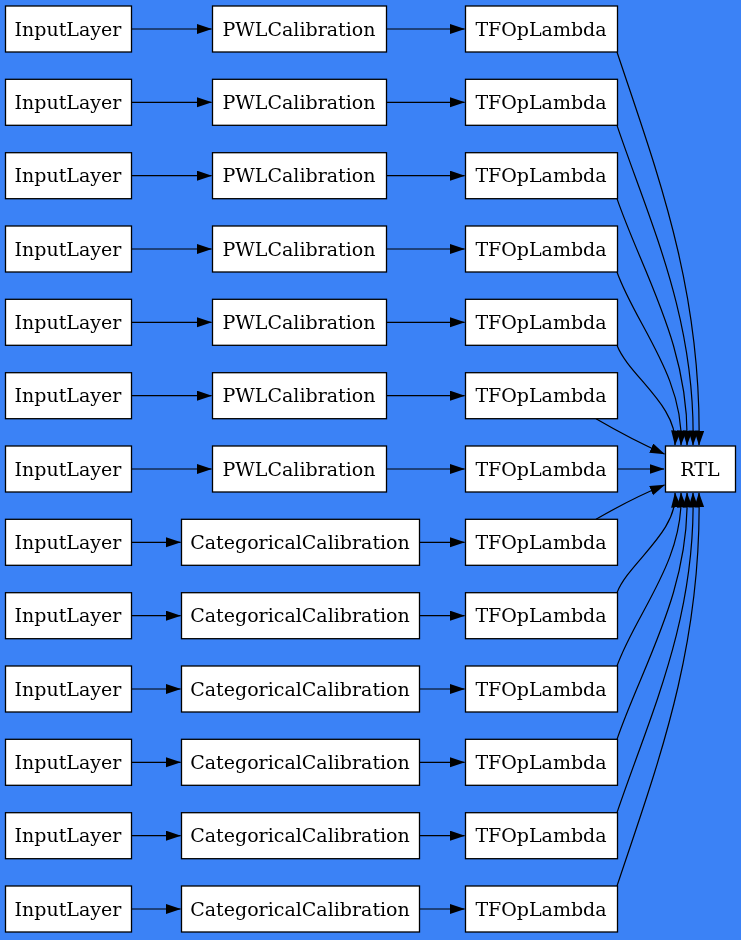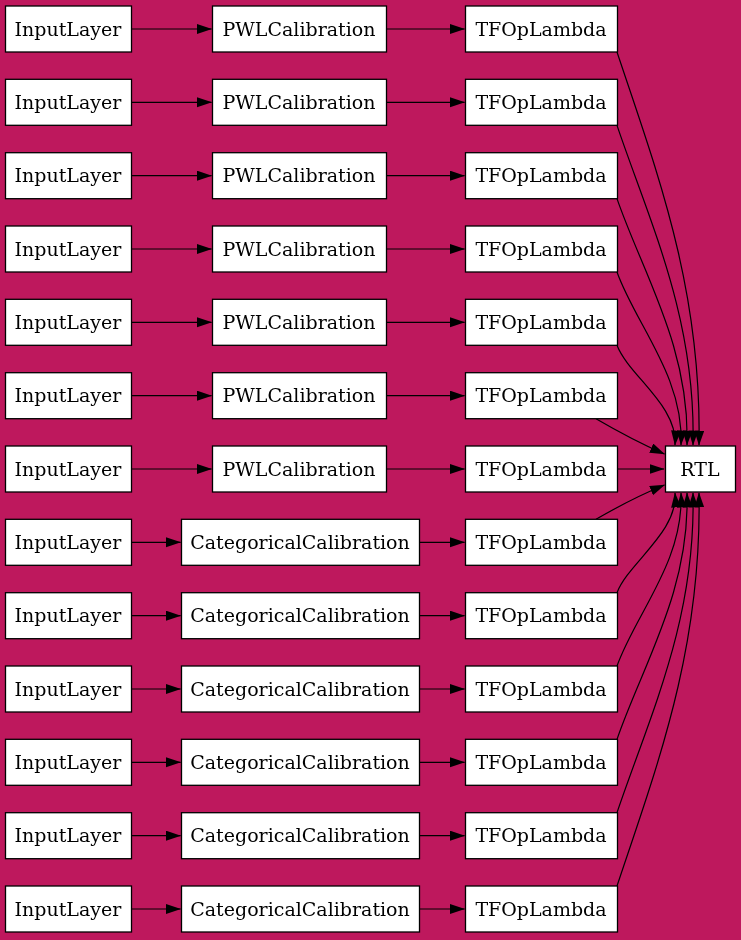--- a/index.html
+++ b/index.html
@@ -1,20 +1,20 @@
 <!DOCTYPE html>
 <html><head>
 <meta charset="utf-8">
 <style>
   html, body { margin: 0; padding: 0; background: #ffffff; }
   .stage {
     position: relative;
     width: 741px;
     height: 940px;
-    background: #be185d;
+    background: #3b82f6;
     overflow: hidden;
   }
   svg { display: block; }
   .node-box { fill: #ffffff; stroke: #000000; stroke-width: 1.3px; }
   .edge { fill: none; stroke: #000000; stroke-width: 1.2px; }
   .node-label {
     font-family: "DejaVu Serif", serif;
     font-size: 19px;
     fill: #000000;
     text-anchor: middle;

